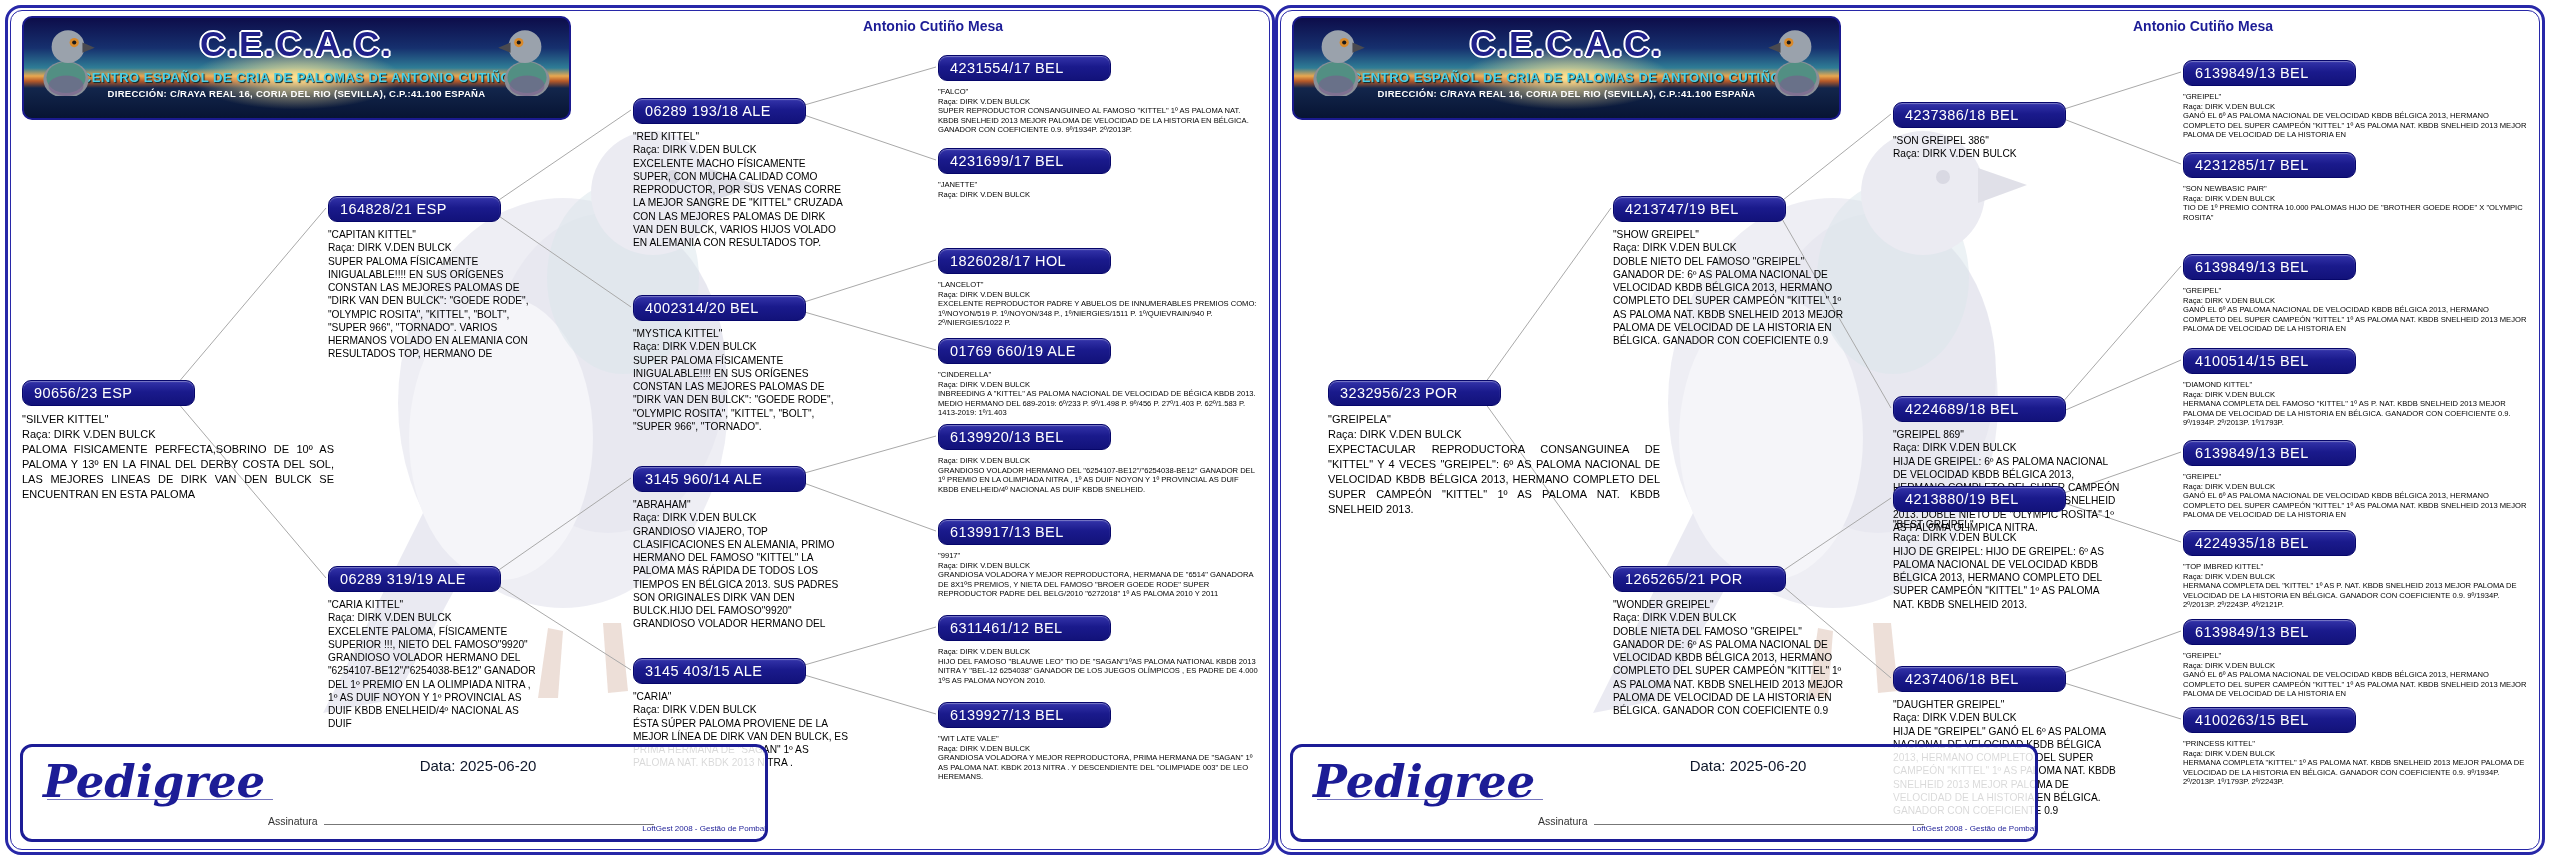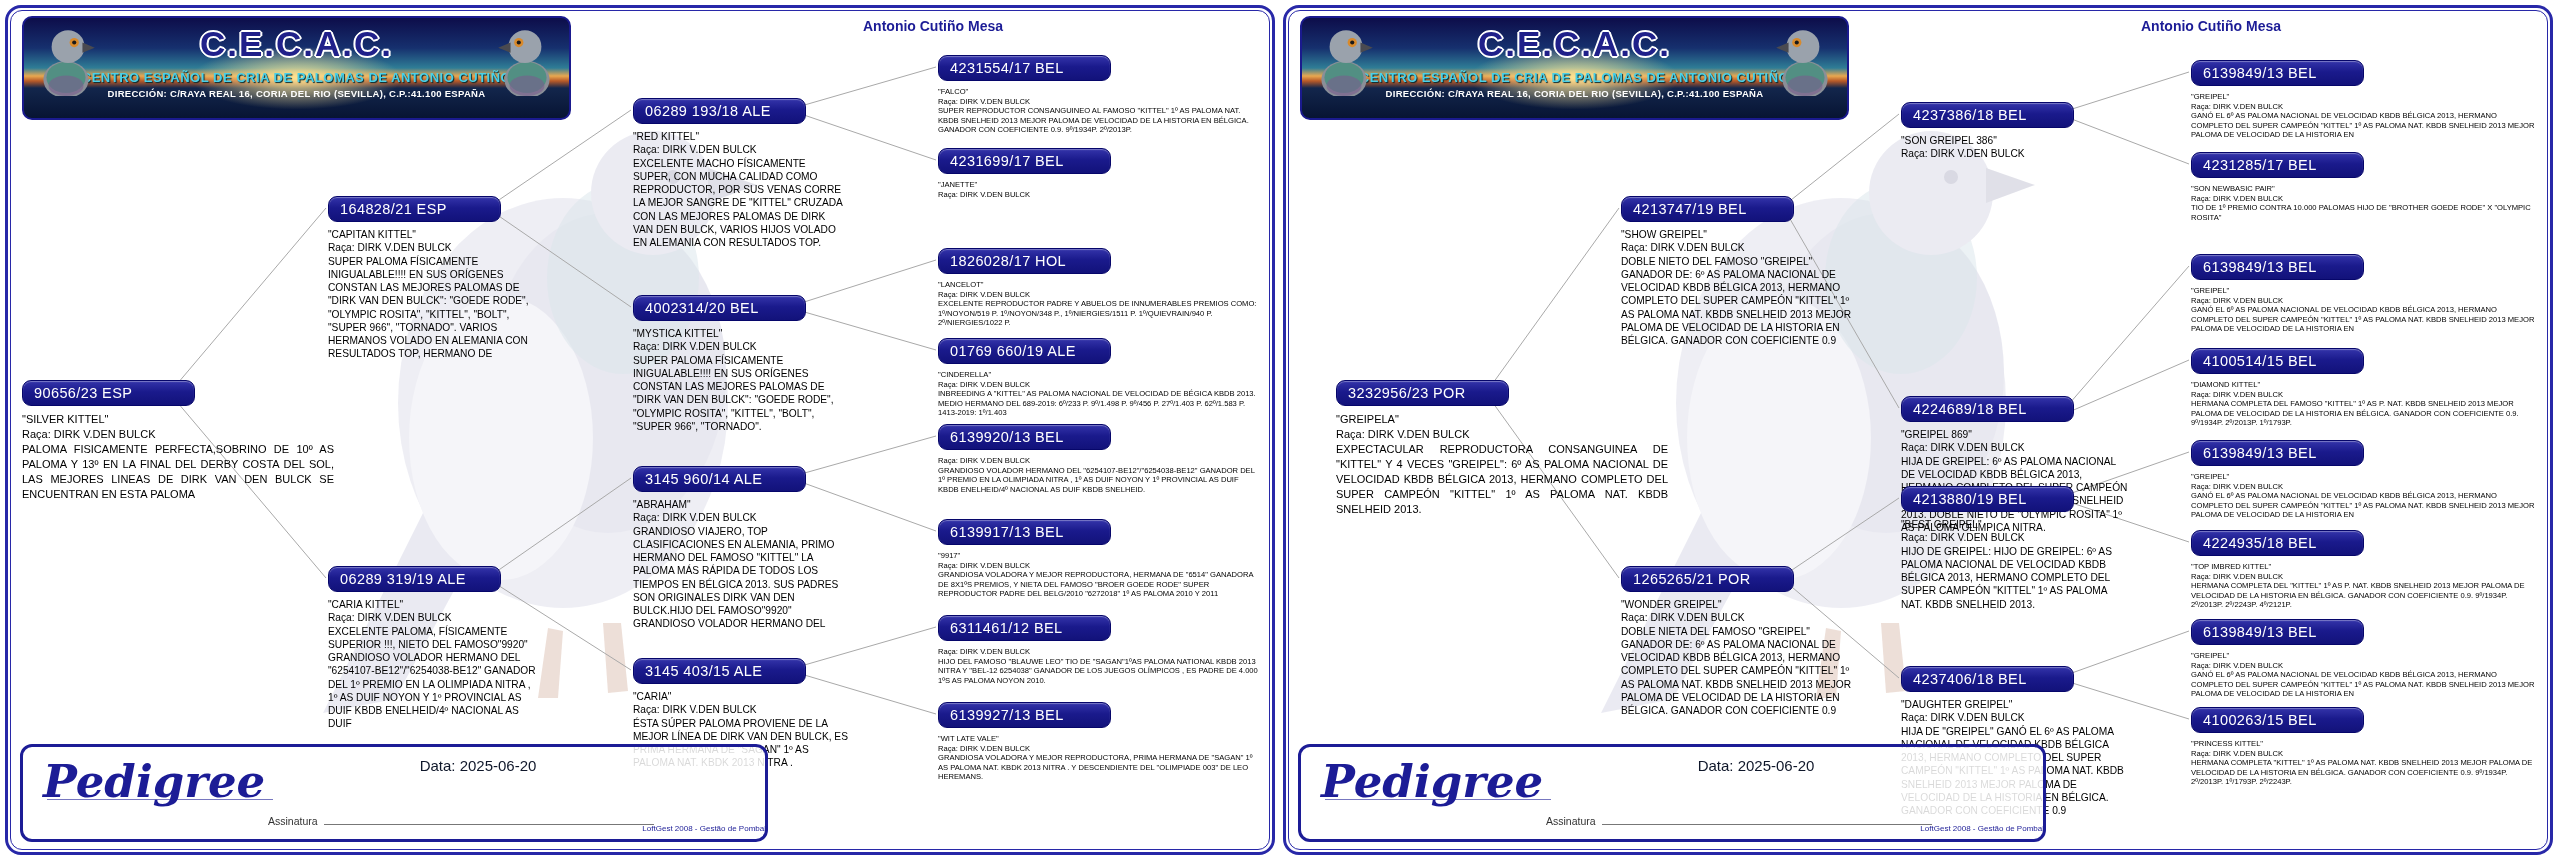--- a/index.html
+++ b/index.html
@@ -1,17 +1,17 @@
 <!DOCTYPE html>
 <html><head>
 <meta charset="utf-8">
 <style>
   html,body{margin:0;padding:0;background:#ffffff;}
   body{width:2560px;height:860px;font-family:"Liberation Sans",sans-serif;-webkit-font-smoothing:antialiased;}
-  .page{display:flex;gap:8px;padding:5px;}
+  .page{display:flex;padding:5px;}
   .panel{position:relative;width:1264px;height:844px;border:3px solid #2828a8;border-radius:16px;background:#fff;}
   .panel::before{content:"";position:absolute;inset:2px;border:1px solid #2828a8;border-radius:12px;pointer-events:none;z-index:3;}
   
   .banner{position:absolute;left:14px;top:8px;width:545px;height:100px;border:2px solid #1a1a8e;border-radius:10px;z-index:2;overflow:hidden;text-align:center;
     background:
       radial-gradient(ellipse 150px 45px at 50% 60%, rgba(255,230,150,.95), rgba(255,170,70,0) 70%),
       linear-gradient(180deg,#0d0d4a 0%,#16306e 30%,#2f7d96 50%,#e8a850 58%,#b85a28 63%,#13264c 70%,#071433 100%);}
   .banner .acro{margin-top:6px;font-size:35px;font-weight:bold;letter-spacing:2px;color:#20208a;
     text-shadow:-2px 0 0 #fff,2px 0 0 #fff,0 -2px 0 #fff,0 2px 0 #fff,-1px -1px 0 #fff,1px 1px 0 #fff,-1px 1px 0 #fff,1px -1px 0 #fff;}
   .banner .org{margin-top:6px;font-size:13px;font-weight:bold;letter-spacing:.5px;color:#49d0e8;text-shadow:1px 1px 1px #002a33;}

